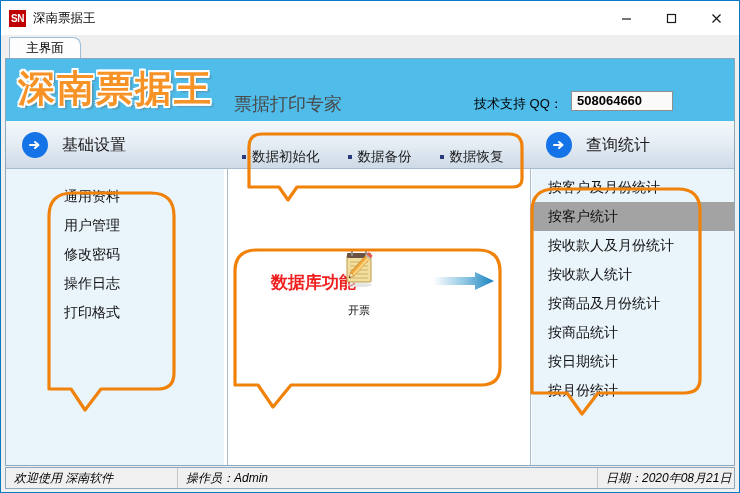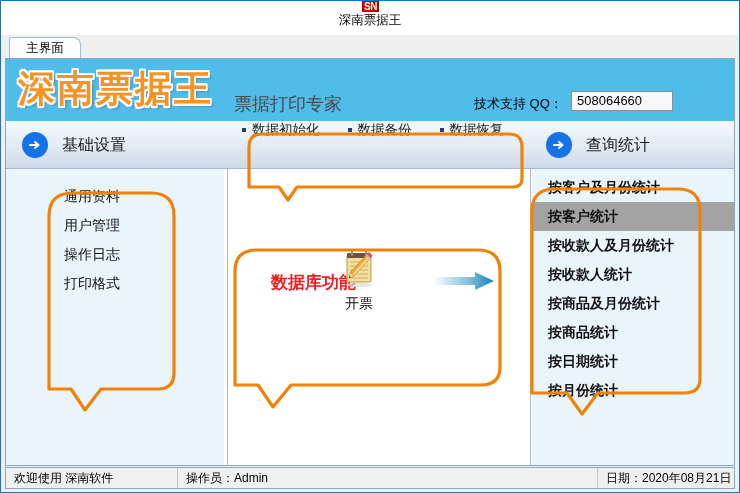--- a/index.html
+++ b/index.html
@@ -12,21 +12,21 @@
     position:relative;width:740px;height:493px;
     box-sizing:border-box;
     border:1px solid #0a7ac4;
     background:#f0f0f0;
   }
 
   
   .titlebar{
     position:absolute;left:0;top:0;width:738px;height:34px;
     background:#ffffff;
-    display:flex;align-items:center;flex-direction:column;
+    display:flex;align-items:center;
   }
   .app-logo{
     width:17px;height:17px;margin-left:8px;margin-right:7px;
     background:#c00000;color:#fff;
     font-size:10px;font-weight:bold;
     display:flex;align-items:center;justify-content:center;
     letter-spacing:-0.5px;
   }
   .app-title{font-size:12.5px;color:#000;}
   .win-btns{margin-left:auto;display:flex;height:34px;}
@@ -92,20 +92,21 @@
   }
   .qq-input{
     position:absolute;left:565px;top:32px;
     width:102px;height:20px;
     background:#fafafa;
     border:1px solid #8f8f8f;
     box-sizing:border-box;
     font-size:13px;color:#000;
     padding:1px 0 0 5px;
     font-family:"Liberation Sans",sans-serif;
+    font-weight:bold;
   }
 
   
   .navrow{
     position:absolute;left:0;top:62px;width:728px;height:48px;
     background:linear-gradient(to bottom,#f4f8fc 0%,#e3ebf3 52%,#ccd9e6 100%);
   }
   .nav-head{
     position:absolute;top:0;height:48px;
     display:flex;align-items:center;
@@ -115,22 +116,22 @@
     background:#1473e6;
     display:flex;align-items:center;justify-content:center;
     flex:none;
   }
   .arrow-circle svg{display:block;}
   .nav-label{
     margin-left:14px;font-size:16px;color:#1a1a1a;
     font-family:"DejaVu Sans",sans-serif;
   }
   .db-items{
-    position:absolute;top:0;left:236px;height:48px;
-    display:flex;align-items:flex-start;
+    position:absolute;top:12px;left:236px;height:48px;
+    display:flex;align-items:center;
   }
   .db-item{
     display:flex;align-items:center;margin-right:28px;
     font-size:13.5px;color:#1a1a1a;
   }
   .db-dot{
     width:4px;height:4px;background:#2b3b7a;margin-right:6px;flex:none;
   }
 
   
@@ -159,29 +160,29 @@
   .menu-list{position:absolute;left:0;top:0;width:100%;}
   .menu-item{
     font-size:14px;color:#111;
     height:29px;line-height:29px;
     padding-left:58px;
     white-space:nowrap;
   }
   .menu-item.sel{background:#a3a3a3;}
 
   
-  .list-right{position:absolute;left:0;top:4px;width:100%;font-weight:bold;}
+  .list-right{position:absolute;left:0;top:4px;width:100%;}
   .list-right .menu-item{padding-left:16px;height:29px;line-height:29px;}
 
   
   .ticket{
     position:absolute;left:95px;top:78px;width:72px;text-align:center;
   }
   .ticket-label{
-    margin-top:2px;font-size:14px;color:#111;
+    margin-top:10px;font-size:11px;color:#111;
   }
   .mid-arrow{
     position:absolute;left:205px;top:102px;
   }
 
   
   .note{
     position:absolute;
     color:#f02020;
     font-size:17px;font-weight:bold;
@@ -197,21 +198,21 @@
 
   
   .statusbar{
     position:absolute;left:4px;top:466px;width:730px;height:22px;
     border:1px solid #8aa8c0;
     box-sizing:border-box;
     background:#f0f0f0;
     display:flex;align-items:center;
     font-size:12px;color:#000;
   }
-  .sb-cell{height:20px;display:flex;align-items:center;padding-left:8px;box-sizing:border-box;}
+  .sb-cell{height:20px;display:flex;align-items:center;padding-left:8px;box-sizing:border-box;font-style:italic;}
   .sb-1{width:172px;border-right:1px solid #c6c6c6;}
   .sb-2{width:420px;border-right:1px solid #c6c6c6;}
   .sb-3{flex:1;}
 </style>
 </head>
 <body>
 
 <div class="window">
 
   <div class="titlebar">
@@ -289,20 +290,21 @@
     </div>
 
     <div class="hdiv"></div>
     <div class="vdiv v1"></div>
     <div class="vdiv v2"></div>
 
     <div class="pane-left">
       <div class="menu-list" style="top:13px;">
         <div class="menu-item">通用资料</div>
         <div class="menu-item">用户管理</div>
+        <div class="menu-item">修改密码</div>
         <div class="menu-item">操作日志</div>
         <div class="menu-item">打印格式</div>
       </div>
 
     </div>
 
     <div class="pane-mid">
       <div class="note" style="left:43px;top:102px;">数据库功能</div>
 
       <div class="ticket">

